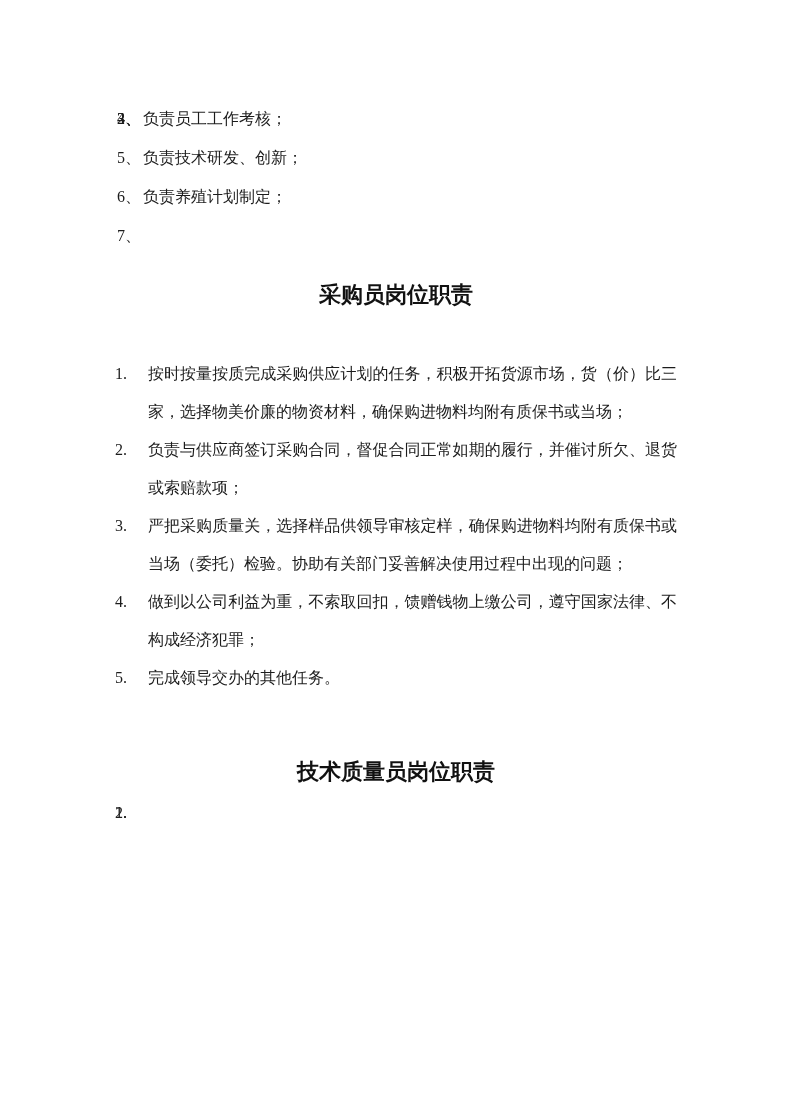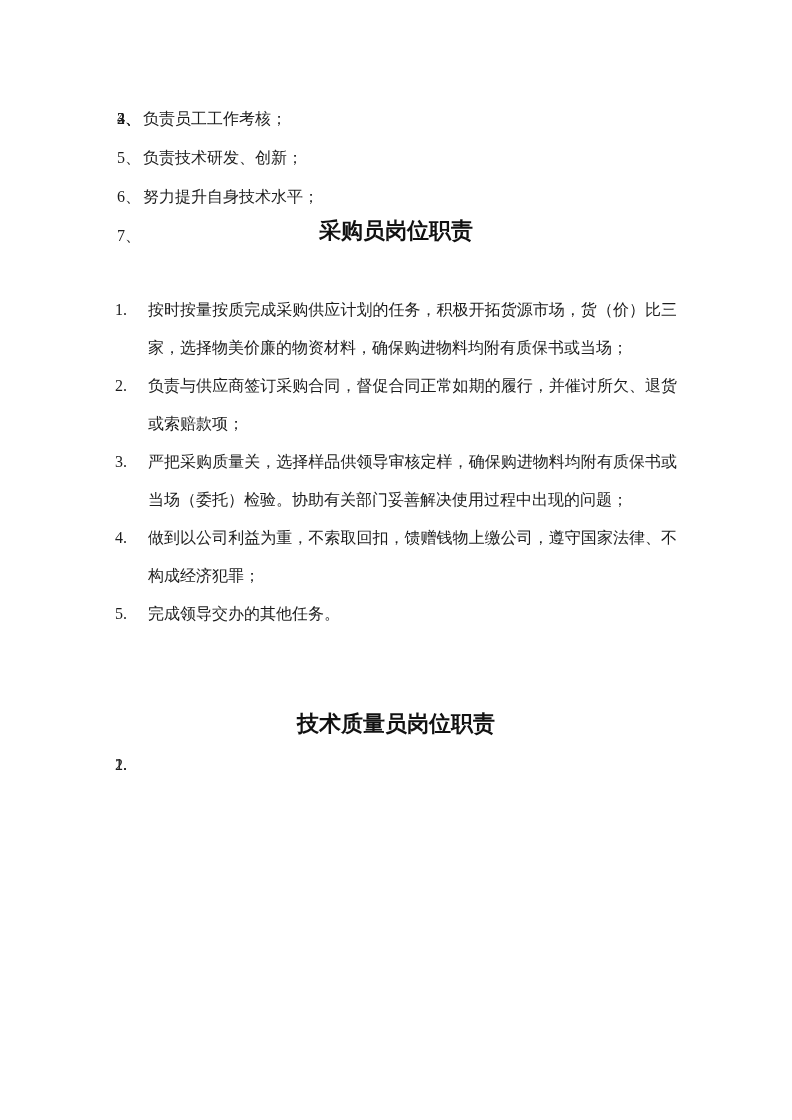--- a/index.html
+++ b/index.html
@@ -49,26 +49,27 @@
   }
   .heading {
     margin: 0;
     text-align: center;
     font-weight: bold;
     font-size: 22px;
     line-height: 30px;
     color: #111111;
   }
   .heading-1 {
+    margin-top: 64px;
   }
   .list-a {
     margin-top: 45px;
   }
   .heading-2 {
-    margin-top: 76px;
+    margin-top: 60px;
   }
   .list-b {
     margin-top: 6px;
   }
 </style>
 </head>
 <body>
 
 <div class="page">
   <div class="content">
@@ -83,21 +84,21 @@
       <div class="li">
         <span class="marker">4、</span>
         <span class="text">负责员工工作考核；</span>
       </div>
       <div class="li">
         <span class="marker">5、</span>
         <span class="text">负责技术研发、创新；</span>
       </div>
       <div class="li">
         <span class="marker">6、</span>
-        <span class="text">努力提升自身技术水平；</span>
+        <span class="text">负责养殖计划制定；</span>
       </div>
       <div class="li">
         <span class="marker">7、</span>
       </div>
     </div>
 
     <h1 class="heading heading-1">采购员岗位职责</h1>
 
     <div class="list list-a">
       <div class="li">

